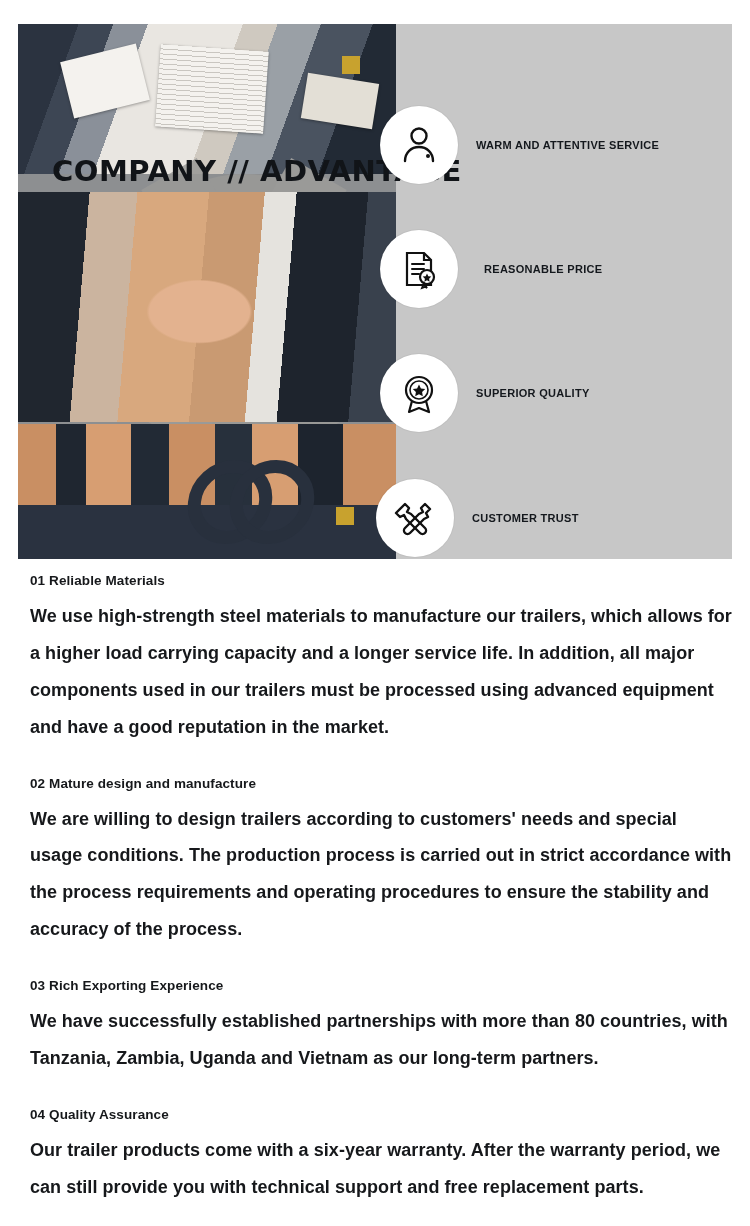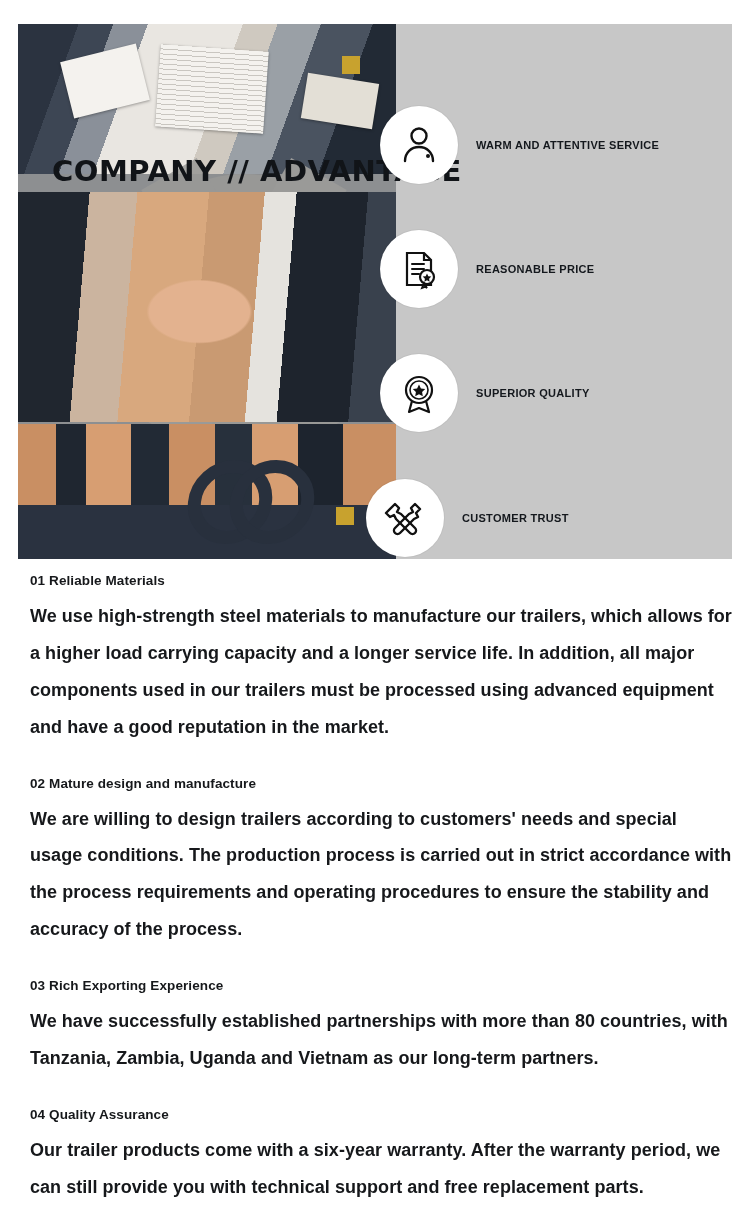--- a/index.html
+++ b/index.html
@@ -156,23 +156,23 @@
   }
   .feature-label {
     margin-left: 18px;
     font-size: 11px;
     font-weight: bold;
     letter-spacing: .3px;
     color: #14181d;
     white-space: nowrap;
   }
   .f1 { left: 362px; top: 82px; }
-  .f2 { left: 362px; top: 206px; }
+  .f2 { left: 362px; top: 206px; gap: 8px; }
   .f3 { left: 362px; top: 330px; }
-  .f4 { left: 348px; top: 455px; }
+  .f4 { left: 358px; top: 455px; }
 
   
   .content {
     padding: 14px 16px 26px 30px;
   }
   .sec { margin-bottom: 30px; }
   .sec:last-child { margin-bottom: 0; font-style: italic; }
   .sec-title {
     font-size: 13.5px;
     font-weight: bold;

